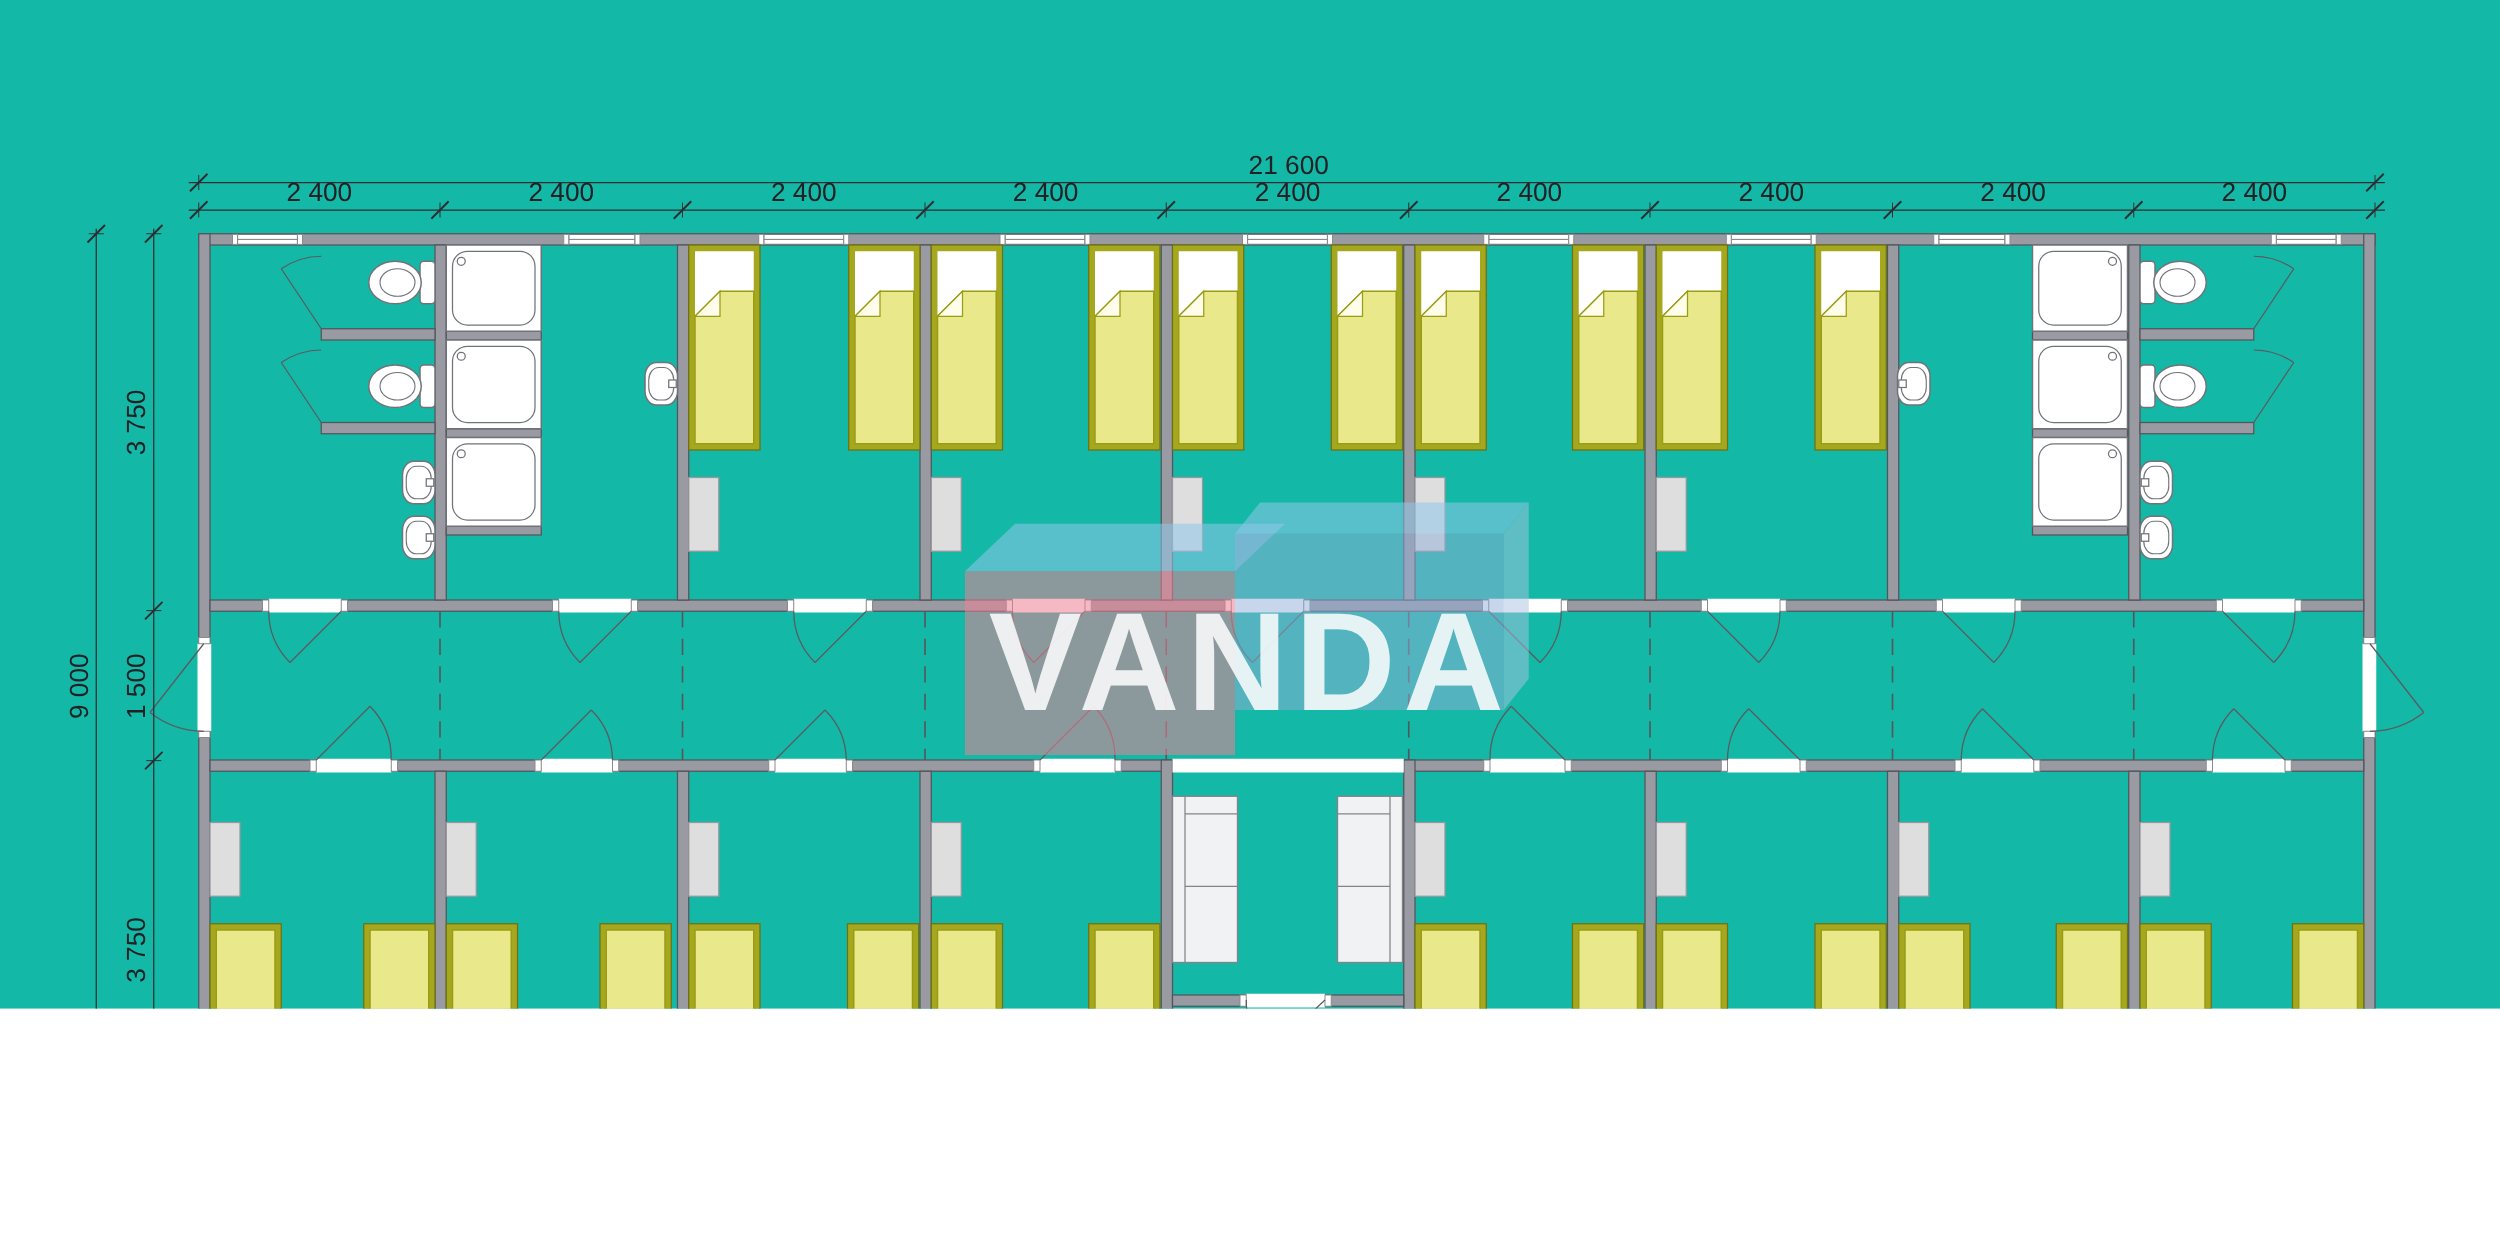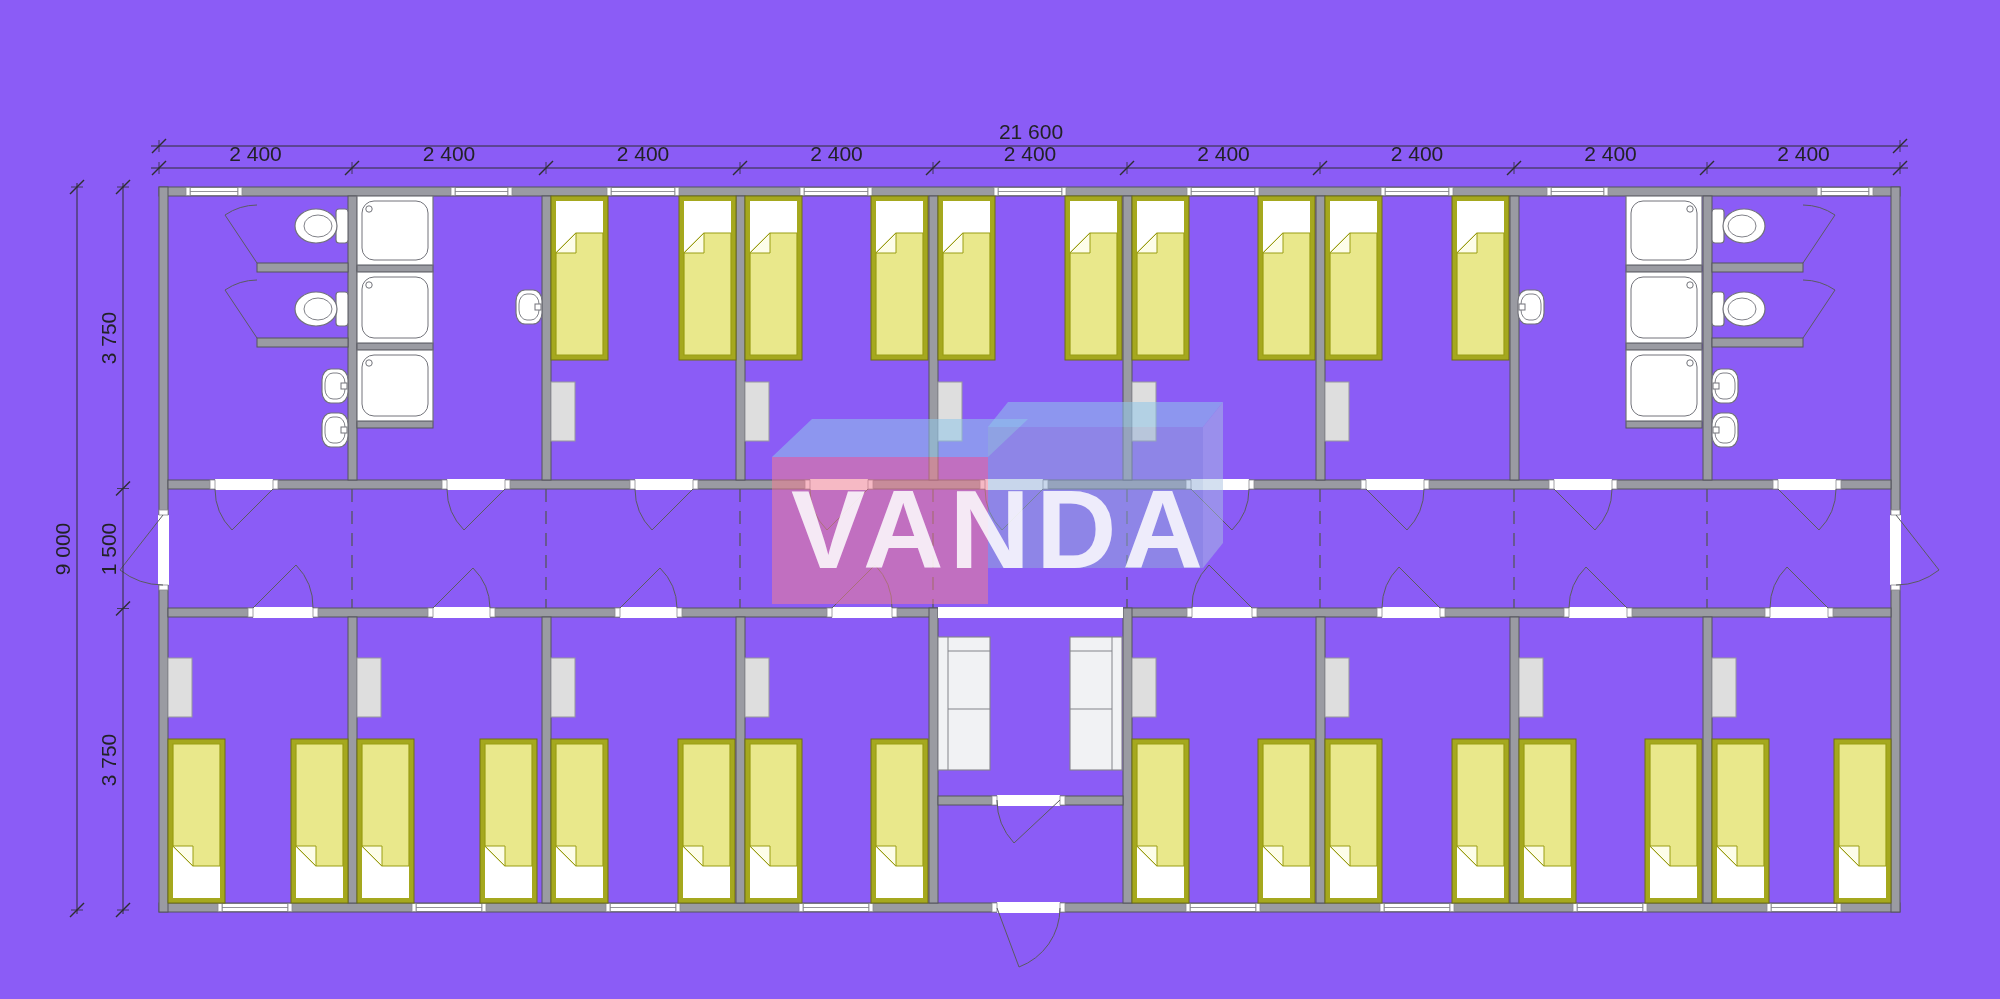--- a/index.html
+++ b/index.html
@@ -1,16 +1,16 @@
 <!DOCTYPE html>
 <html><head>
 <meta charset="utf-8">
 <style>
   html,body{margin:0;padding:0;background:#ffffff;}
-  .canvas{position:relative;width:2000px;height:999px;background:#8b5cf6;overflow:hidden;
+  .canvas{position:relative;width:2000px;height:807px;background:#14b8a6;overflow:hidden;
           font-family:"Liberation Sans", sans-serif;}
   svg text.dim{font-family:"Liberation Sans", sans-serif;font-size:21px;fill:#222226;}
   svg text.logo{font-family:"Liberation Sans", sans-serif;font-weight:bold;}
 </style>
 </head>
 <body>
 
 <div class="canvas">
   <svg id="plan" width="2000" height="999" viewBox="0 0 2000 999">
       <g>

